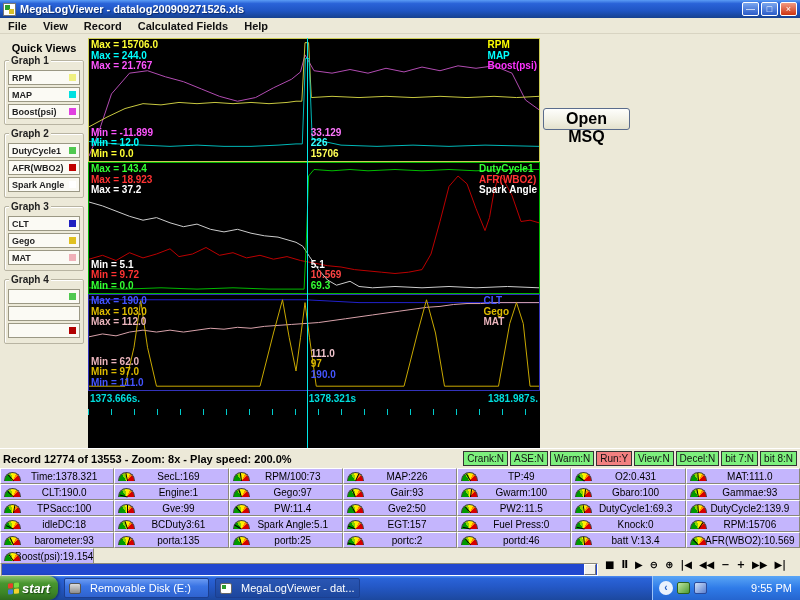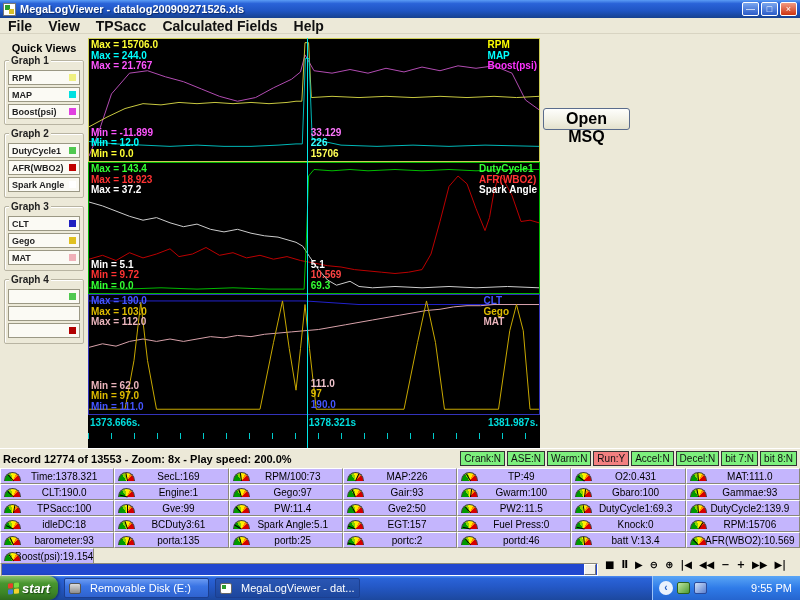--- a/index.html
+++ b/index.html
@@ -16,21 +16,21 @@
   .app-icon::before{content:"";position:absolute;left:1px;top:1px;width:5px;height:5px;background:#2d9e2d;}
   .app-icon::after{content:"";position:absolute;right:1px;bottom:1px;width:5px;height:5px;background:#d8c12a;}
   .win-buttons{display:flex;gap:2px;}
   .win-btn{width:17px;height:14px;border:1px solid #fff;border-radius:2px;color:#fff;
     font-size:9px;line-height:12px;text-align:center;
     background:linear-gradient(180deg,#7aa7ef,#2b5bc8);}
   .win-btn.close{background:linear-gradient(180deg,#f19a83,#cc3311);}
   
   .menubar{position:absolute;left:0;top:18px;width:800px;height:16px;background:#ece9d8;
     display:flex;align-items:center;border-bottom:1px solid #d8d4c2;}
-  .menu-item{font-size:14px;font-weight:bold;color:#111;padding:0 8px;}
+  .menu-item{font-size:11px;font-weight:bold;color:#111;padding:0 8px;}
   
   .content{position:absolute;left:0;top:34px;width:800px;height:414px;background:#ece9d8;}
   
   .sidebar{position:absolute;left:0;top:0;width:88px;height:100%;padding-top:8px;}
   .sidebar-title{font-size:11px;font-weight:bold;text-align:center;margin-bottom:6px;color:#000;}
   .qv-group{margin:3px 4px 8px 4px;border:1px solid #b8b4a2;border-radius:2px;position:relative;
     padding:7px 3px 3px 3px;background:#ece9d8;
     box-shadow:inset 1px 1px 0 #fff;}
   .qv-group-title{position:absolute;top:-6px;left:4px;background:#ece9d8;font-size:10px;
     font-weight:bold;color:#222;padding:0 2px;}
@@ -127,21 +127,21 @@
     <span class="win-buttons" id="winbtns">
         <span class="win-btn">—</span>
         <span class="win-btn">□</span>
         <span class="win-btn close">×</span>
       </span>
   </div>
 
   <div class="menubar" id="menubar">
       <span class="menu-item">File</span>
       <span class="menu-item">View</span>
-      <span class="menu-item">TPSacc</span>
+      <span class="menu-item">Record</span>
       <span class="menu-item">Calculated Fields</span>
       <span class="menu-item">Help</span>
     </div>
 
   <div class="content">
     <div class="sidebar">
       <div class="sidebar-title">Quick Views</div>
       <div id="qvgroups">
           <div class="qv-group">
             <span class="qv-group-title">Graph 1</span>
@@ -253,37 +253,37 @@
             <div class="lbl" style="color: rgb(255, 255, 255);">5.1</div>
             <div class="lbl" style="color: rgb(255, 68, 68);">10.569</div>
             <div class="lbl" style="color: rgb(51, 255, 51);">69.3</div>
           </div>
           <div class="lblstack" style="right: 2px; top: 1px;">
             <div class="lbl" style="color: rgb(51, 255, 51);">DutyCycle1</div>
             <div class="lbl" style="color: rgb(255, 51, 51);">AFR(WBO2)</div>
             <div class="lbl" style="color: rgb(255, 255, 255);">Spark Angle</div>
           </div>
         </div>
-        <div class="graph" style="height: 121px; border: 1px solid rgb(51, 51, 187);">
+        <div class="graph" style="height: 97px; border: 1px solid rgb(51, 51, 187);">
           <svg viewBox="0 0 100 100" preserveAspectRatio="none">
             <polyline points="0,5 20,5 40,5 48,5 52,6 60,8 70,8 80,8 90,8 100,8" fill="none" stroke="#2222cc" stroke-width="1" vector-effect="non-scaling-stroke"></polyline>
             <polyline points="0,44 3,41 6,43 9,39 12,37 15,39 18,37 21,39 24,37 27,35 30,36 33,34 36,35 39,33 42,32 45,31 48,30 51,29 54,27 57,25 60,23 63,21 66,19 69,17 72,15 75,13 78,12 81,10 84,9 87,9 90,8 94,8 100,8" fill="none" stroke="#d8a2aa" stroke-width="1" vector-effect="non-scaling-stroke"></polyline>
             <polyline points="0,96 8,96 10,55 11.5,6 13,55 15,96 38,96 41,40 43,5 44.5,45 46,80 47,45 48,8 49,45 50.5,96 70,96 73,40 75,5 77,40 79,96 91,96 93.5,30 95,8 96.5,30 98,96 100,96" fill="none" stroke="#c8a800" stroke-width="1" vector-effect="non-scaling-stroke"></polyline>
           </svg>
           <div class="lblstack" style="left: 2px; top: 1px;">
             <div class="lbl" style="color: rgb(68, 85, 255);">Max = 190.0</div>
             <div class="lbl" style="color: rgb(221, 187, 0);">Max = 103.0</div>
             <div class="lbl" style="color: rgb(234, 180, 188);">Max = 112.0</div>
           </div>
           <div class="lblstack" style="left: 2px; bottom: 2px;">
             <div class="lbl" style="color: rgb(234, 180, 188);">Min = 62.0</div>
             <div class="lbl" style="color: rgb(221, 187, 0);">Min = 97.0</div>
             <div class="lbl" style="color: rgb(68, 85, 255);">Min = 111.0</div>
           </div>
-          <div class="lblstack" style="left: calc(48.4% + 4px); bottom: 4px;">
+          <div class="lblstack" style="left: calc(48.4% + 4px); bottom: 10px;">
             <div class="lbl" style="color: rgb(240, 196, 204);">111.0</div>
             <div class="lbl" style="color: rgb(221, 187, 0);">97</div>
             <div class="lbl" style="color: rgb(68, 85, 255);">190.0</div>
           </div>
           <div class="lblstack" style="right: 30px; top: 1px;">
             <div class="lbl" style="color: rgb(68, 85, 255);">CLT</div>
             <div class="lbl" style="color: rgb(221, 187, 0);">Gego</div>
             <div class="lbl" style="color: rgb(234, 180, 188);">MAT</div>
           </div>
         </div>
@@ -298,21 +298,21 @@
     <button class="openmsq">Open MSQ</button>
   </div>
 
   <div class="statusbar">
     <span class="record-text">Record 12774 of 13553 - Zoom: 8x - Play speed: 200.0%</span>
     <div class="indicators" id="indicators">
         <span class="badge">Crank:N</span>
         <span class="badge">ASE:N</span>
         <span class="badge">Warm:N</span>
         <span class="badge alert">Run:Y</span>
-        <span class="badge">Accel:N</span>
+        <span class="badge">View:N</span>
         <span class="badge">Decel:N</span>
         <span class="badge">bit 7:N</span>
         <span class="badge">bit 8:N</span>
       </div>
   </div>
 
   <div class="gaugegrid" id="gaugegrid">
       <div class="gauge-cell">
         <span class="gauge-ico">
           <span class="needle" style="transform: rotate(-40deg);"></span>

